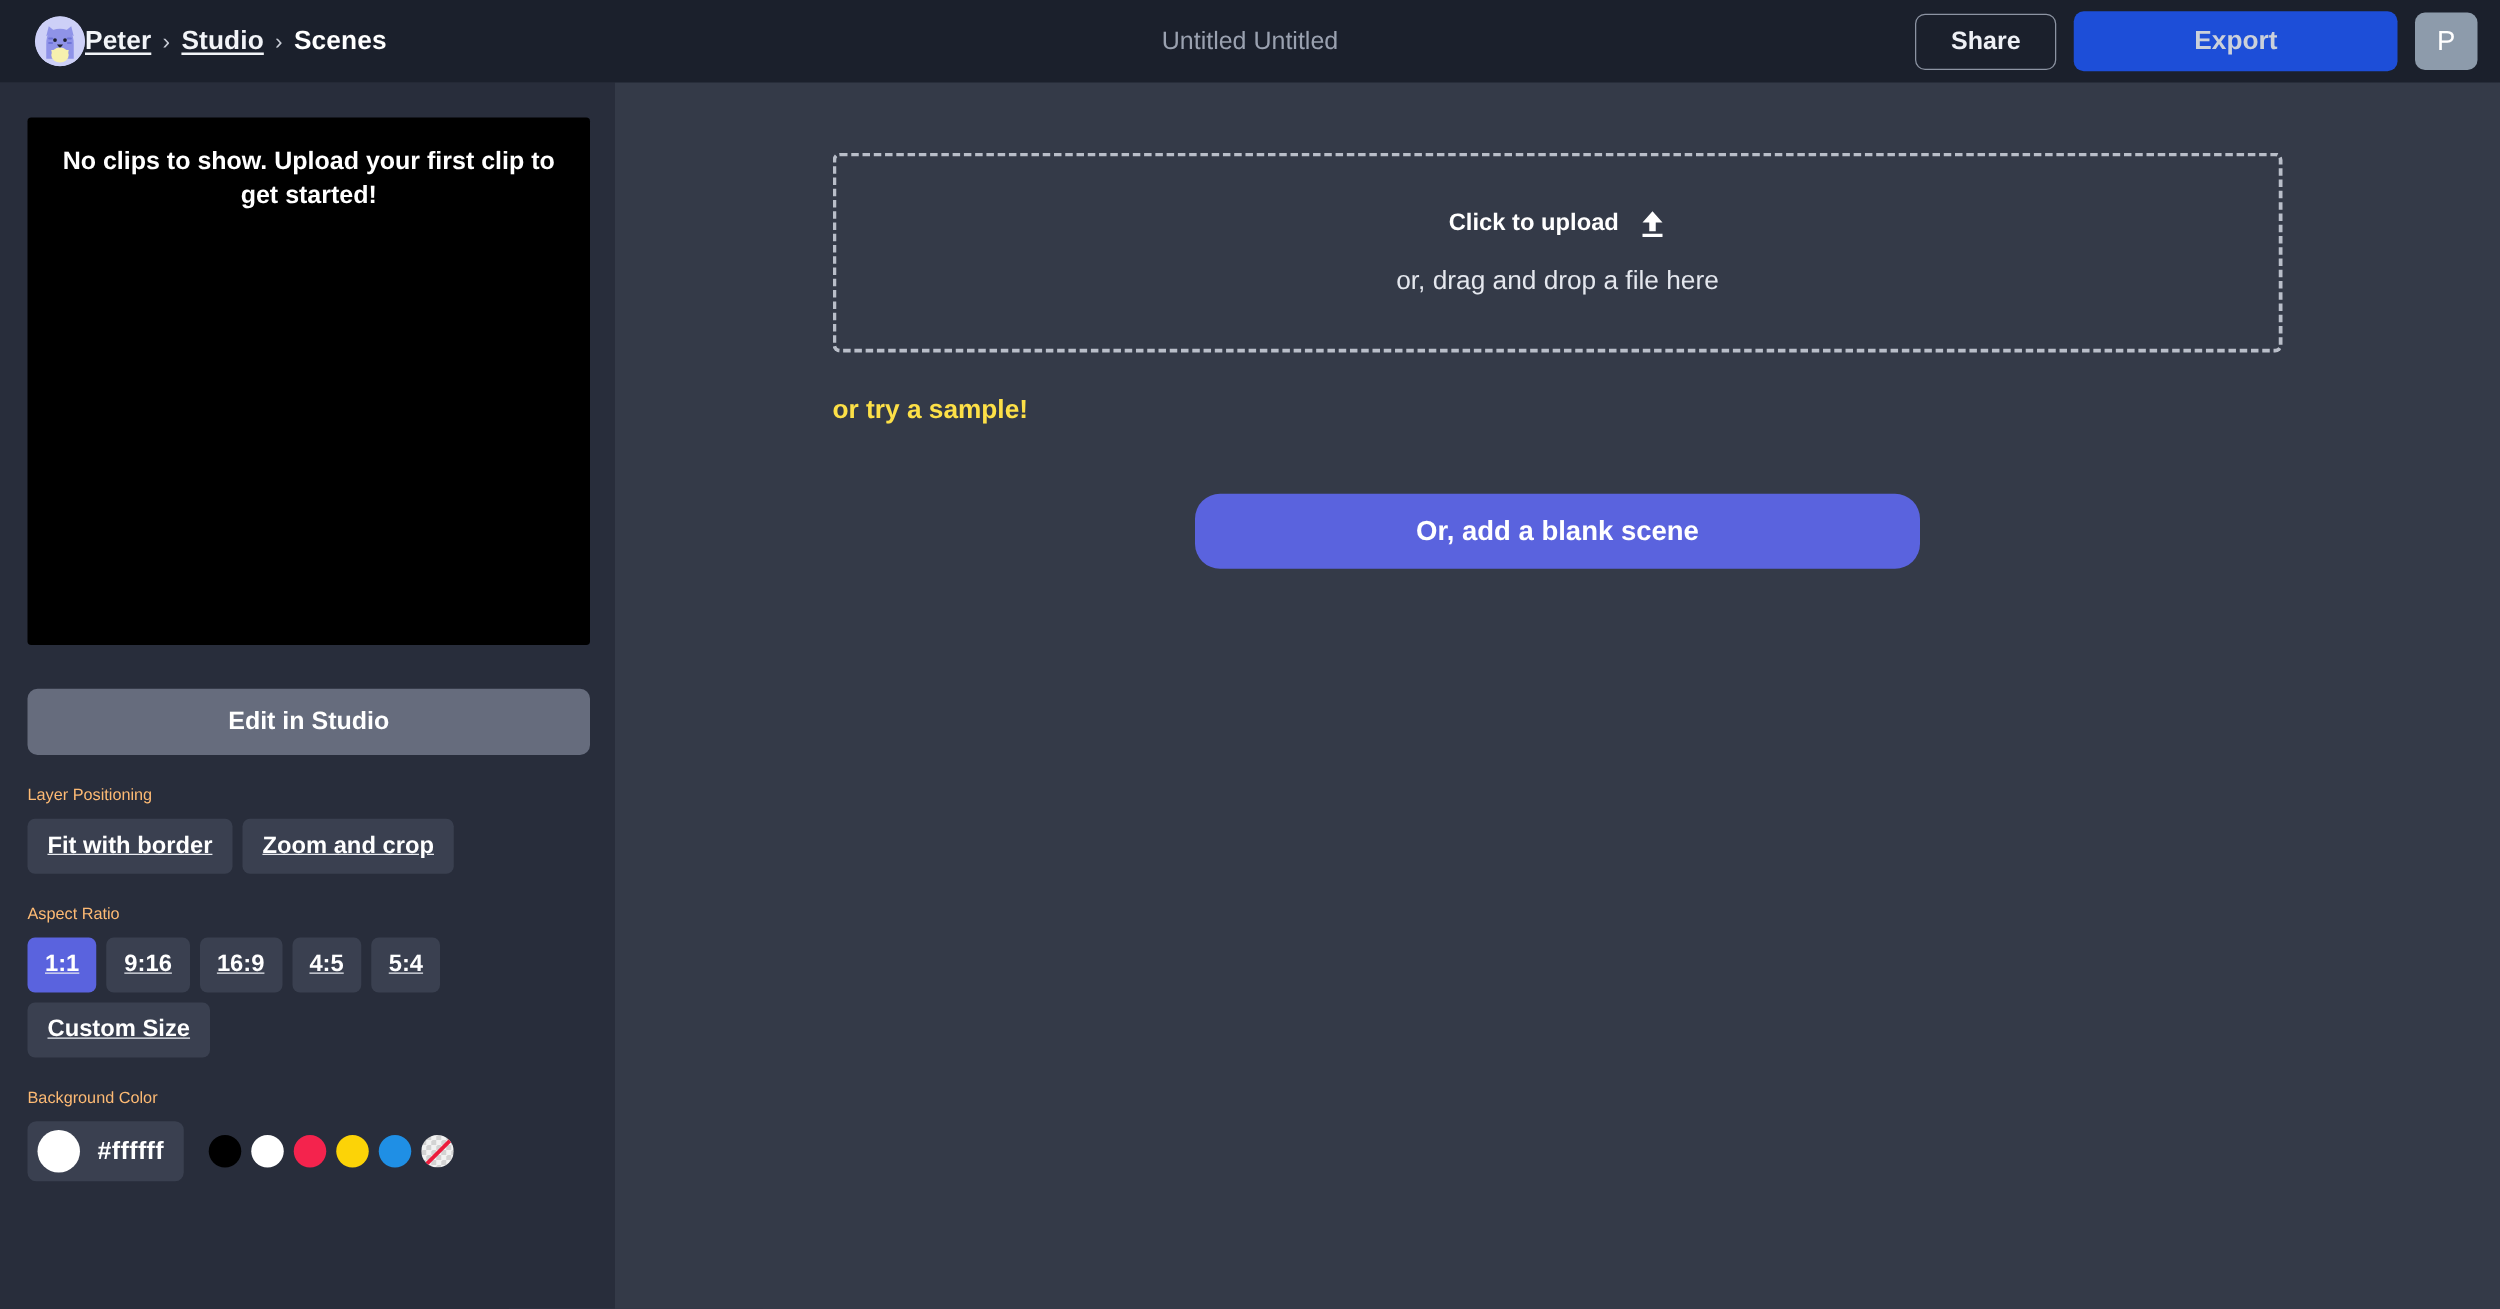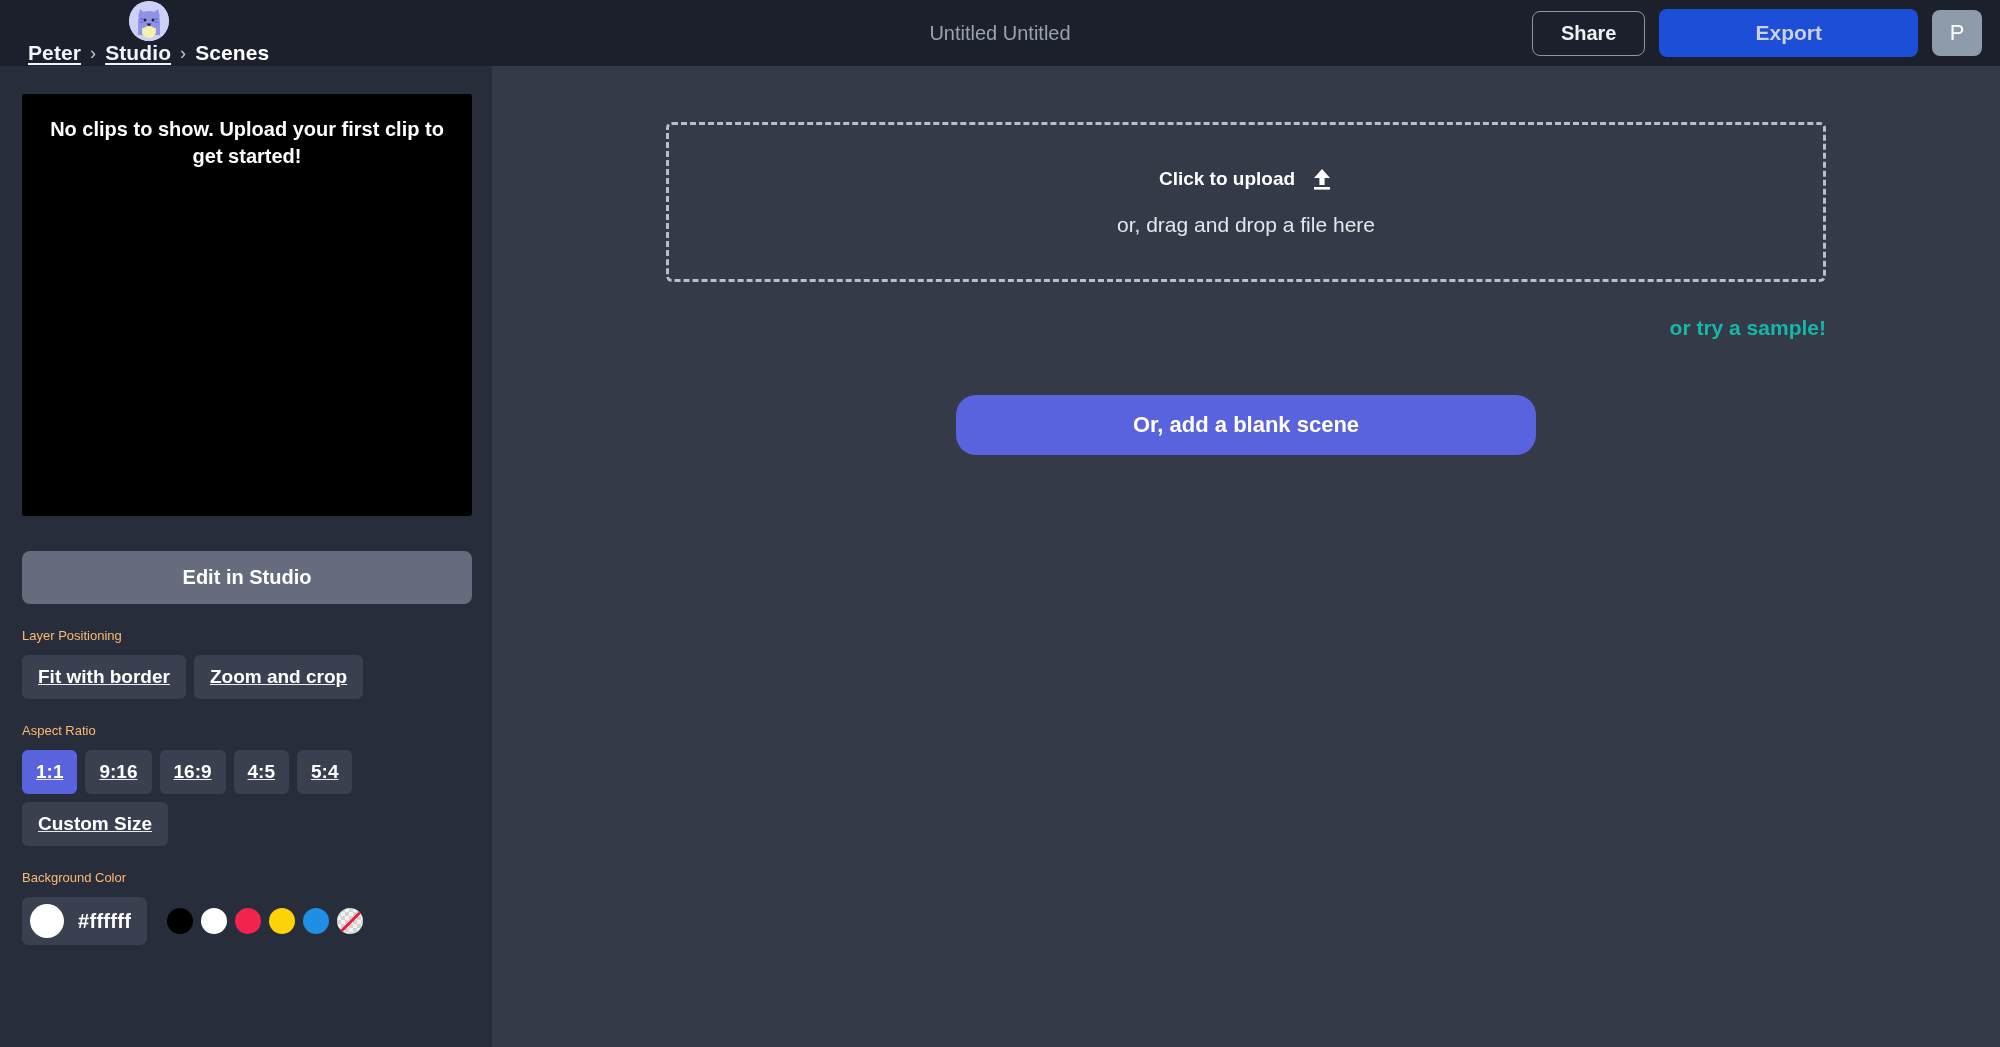--- a/index.html
+++ b/index.html
@@ -31,21 +31,20 @@
     display: flex;
     align-items: center;
     position: relative;
     padding: 0 18px 0 28px;
   }
   .brand {
     display: flex;
     align-items: center;
     gap: 0;
     z-index: 2;
-    flex-direction: column;
   }
   .avatar-img {
     width: 40px; height: 40px;
     border-radius: 50%;
     background: #cdd0f7;
     display: block;
     flex: 0 0 40px;
     overflow: hidden;
   }
   .breadcrumb {
@@ -285,25 +284,25 @@
     font-family: inherit;
     color: #22262f;
     padding: 0 18px;
     outline: none;
   }
   .url-input::placeholder { color: #73777f; }
 
   .sample-link {
     display: block;
     width: 100%;
-    text-align: right;
+    text-align: left;
     margin-top: 34px;
     font-size: 21px;
     font-weight: 700;
-    color: #14b8a6;
+    color: #fde047;
     cursor: pointer;
   }
 
   .blank-scene-wrap {
     width: 100%;
     display: flex;
     justify-content: center;
     margin-top: 55px;
   }
   .btn-blank-scene {

